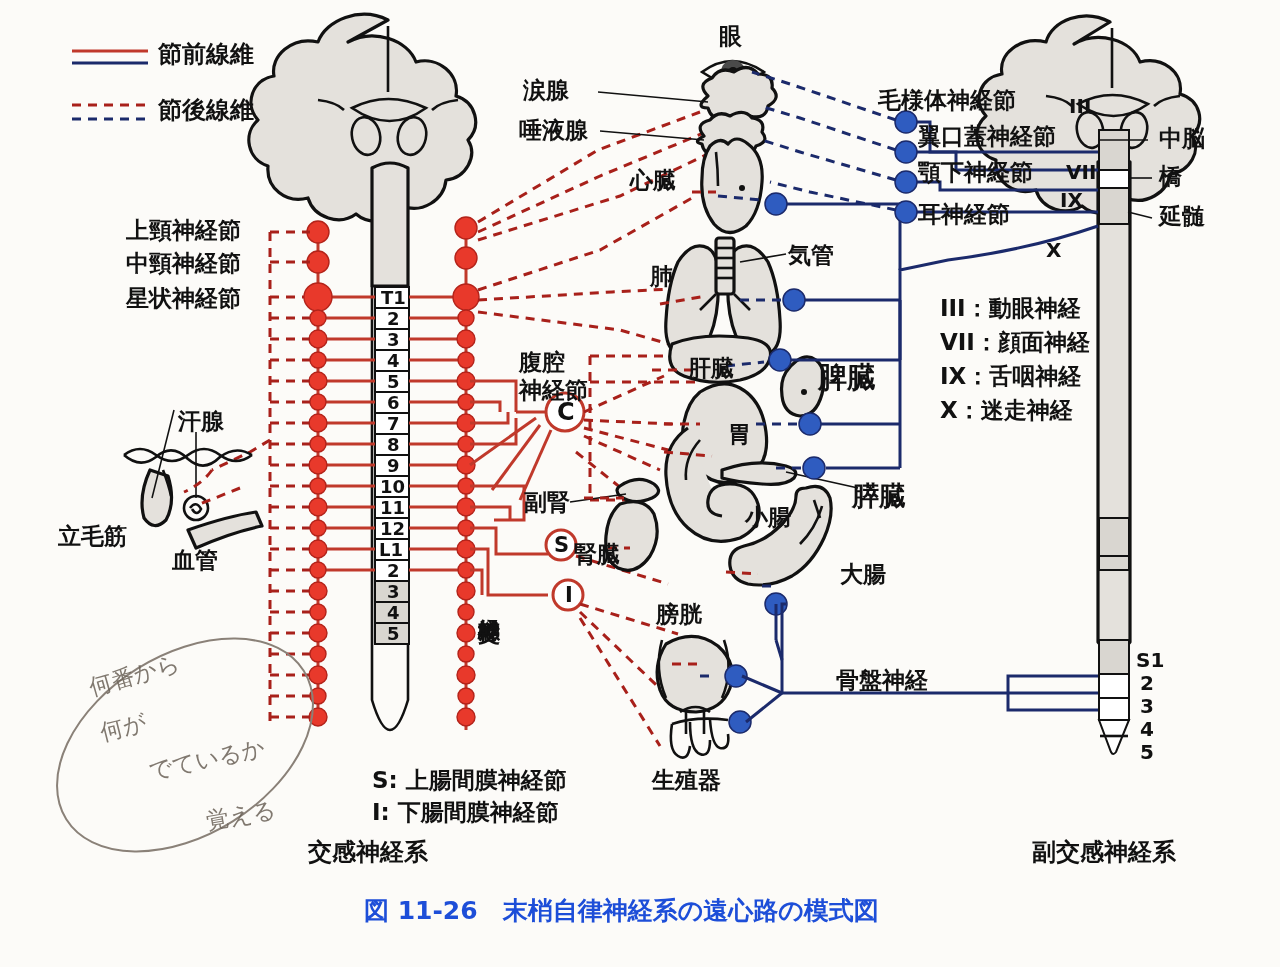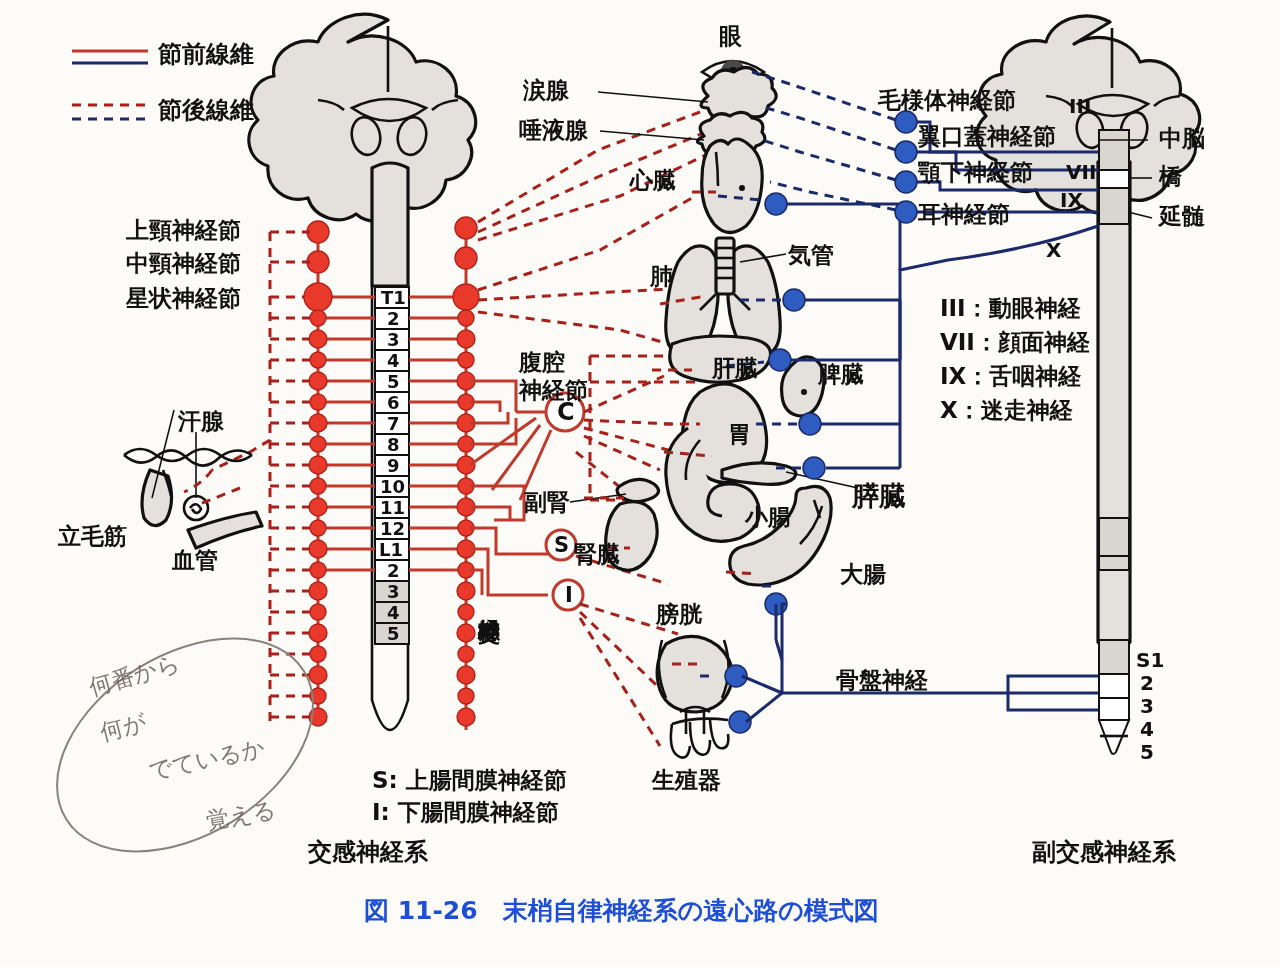--- a/index.html
+++ b/index.html
@@ -492,22 +492,22 @@
   <div class="lbl jp" style="left:178px;top:409px;font-size:23px;">汗腺</div>
   <div class="lbl jp" style="left:58px;top:524px;font-size:23px;">立毛筋</div>
   <div class="lbl jp" style="left:172px;top:548px;font-size:23px;">血管</div>
 
   <div class="lbl jp" style="left:719px;top:24px;font-size:23px;">眼</div>
   <div class="lbl jp" style="left:523px;top:78px;font-size:23px;">涙腺</div>
   <div class="lbl jp" style="left:519px;top:118px;font-size:23px;">唾液腺</div>
   <div class="lbl jp" style="left:630px;top:168px;font-size:23px;">心臓</div>
   <div class="lbl jp" style="left:788px;top:243px;font-size:23px;">気管</div>
   <div class="lbl jp" style="left:650px;top:264px;font-size:23px;">肺</div>
-  <div class="lbl jp" style="left:688px;top:356px;font-size:23px;margin-left:24px;">肝臓</div>
-  <div class="lbl jp" style="left:818px;top:362px;font-size:23px;text-align:center;">脾臓</div>
+  <div class="lbl jp" style="left:688px;top:356px;font-size:23px;">肝臓</div>
+  <div class="lbl jp" style="left:818px;top:362px;font-size:29px;text-align:center;">脾臓</div>
   <div class="lbl jp" style="left:728px;top:422px;font-size:23px;">胃</div>
   <div class="lbl jp" style="left:852px;top:482px;font-size:27px;">膵臓</div>
   <div class="lbl jp" style="left:745px;top:505px;font-size:23px;">小腸</div>
   <div class="lbl jp" style="left:840px;top:562px;font-size:23px;">大腸</div>
   <div class="lbl jp" style="left:524px;top:490px;font-size:23px;">副腎</div>
   <div class="lbl jp" style="left:574px;top:542px;font-size:23px;">腎臓</div>
   <div class="lbl jp" style="left:656px;top:602px;font-size:23px;">膀胱</div>
   <div class="lbl jp" style="left:652px;top:768px;font-size:23px;">生殖器</div>
 
   <div class="lbl jp" style="left:878px;top:88px;font-size:23px;">毛様体神経節</div>

